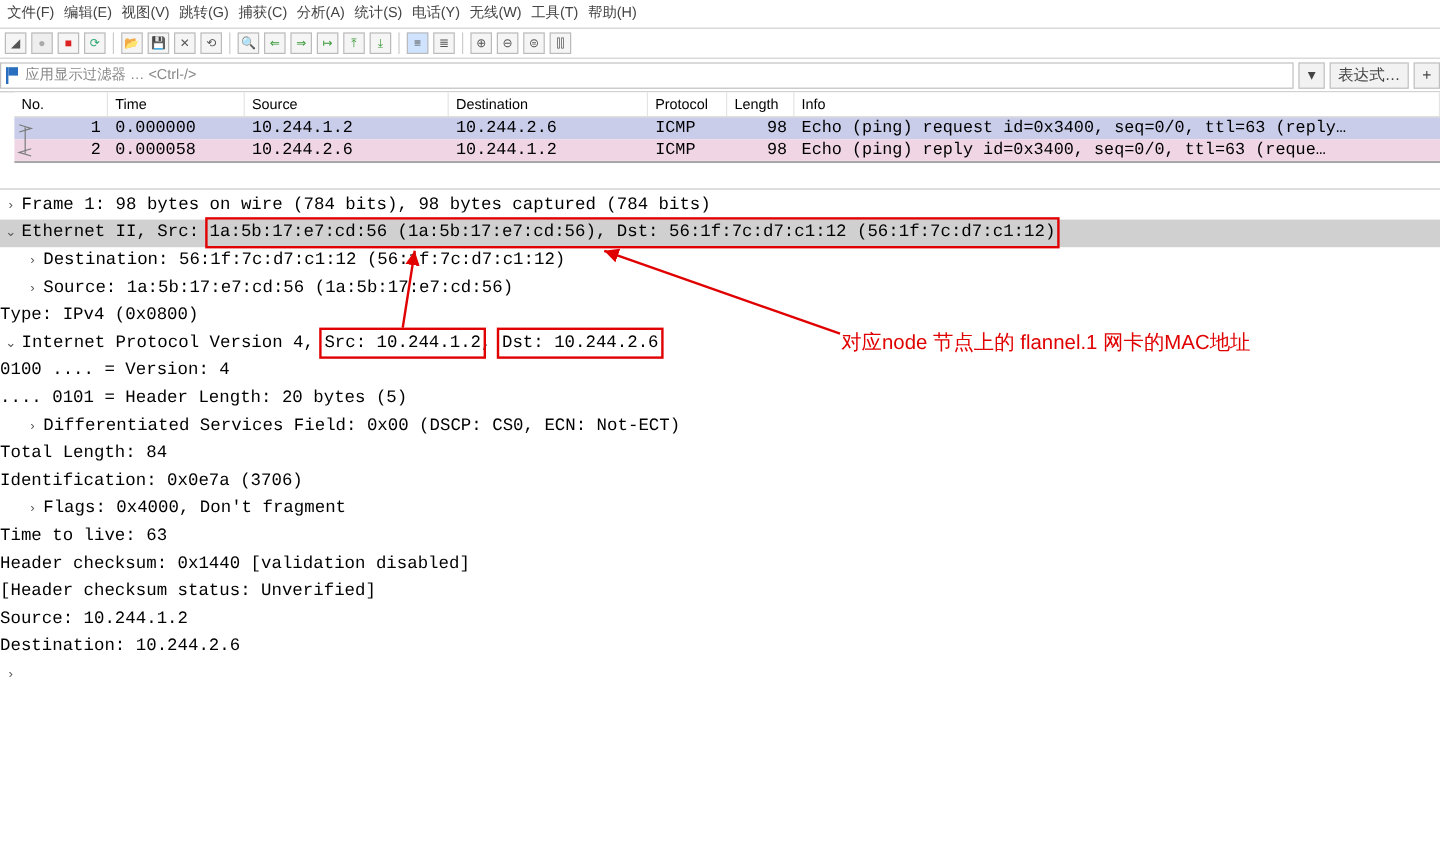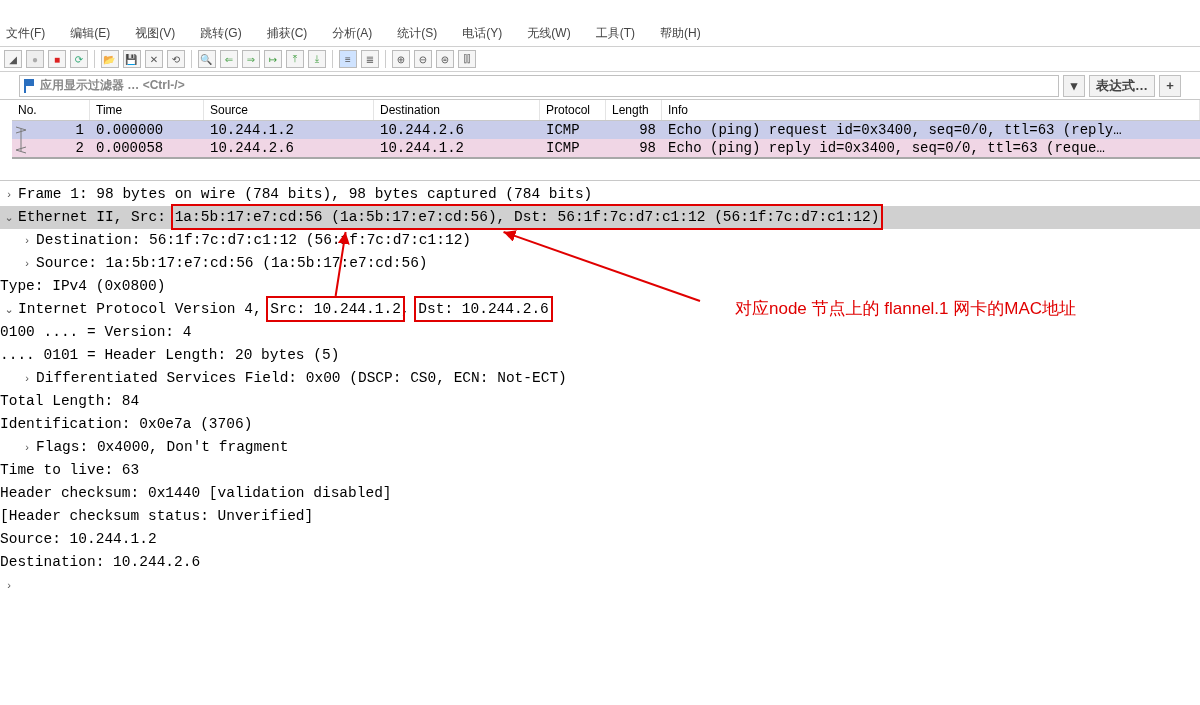--- a/index.html
+++ b/index.html
@@ -10,24 +10,23 @@
     color: #000;
     width: 1200px;
     height: 705px;
     overflow: hidden;
     position: relative;
   }
 
   
   .menubar {
     display: flex;
-    gap: 25px;
+    gap: 8px;
     padding: 2px 6px 4px 6px;
     color: #444;
-    margin-top: 23px;
   }
   .menubar span { cursor: default; }
 
   
   .toolbar {
     display: flex;
     align-items: center;
     gap: 4px;
     padding: 2px 4px;
     border-top: 1px solid #d0d0d0;
@@ -42,23 +41,22 @@
     font-size: 10px; color: #555;
   }
   .tsep { width:1px; height:18px; background:#ccc; margin:0 2px; }
 
   
   .filterbar {
     display: flex;
     align-items: center;
     height: 28px;
     border-bottom: 1px solid #c8c8c8;
-    padding: 0 19px;
+    padding: 0 0;
     gap: 4px;
-    font-weight: bold;
   }
   .filter-input {
     flex: 1;
     display:flex;
     align-items:center;
     border:1px solid #c0c0c0;
     height:22px;
     background:#fff;
     padding:0 4px;
     color:#888;
@@ -254,21 +252,21 @@
   <div class="drow ind2"><span>Source: 10.244.1.2</span></div>
   <div class="drow ind2"><span>Destination: 10.244.2.6</span></div>
 
   <div class="drow">
     <span class="tw">›</span>
   </div>
 
   <div id="box-eth" class="redbox" style="left: 170.641px; top: 23px; width: 712.828px; height: 26px;"></div>
   <div id="box-ipsrc" class="redbox" style="left: 266.344px; top: 115px; width: 138.531px; height: 26px;"></div>
   <div id="box-ipdst" class="redbox" style="left: 414.281px; top: 115px; width: 138.531px; height: 26px;"></div>
-  <div class="redtext" style="left:735px;top:116px">对应node 节点上的 flannel.1 网卡的MAC地址</div>
+  <div class="redtext" style="left:701px;top:116px">对应node 节点上的 flannel.1 网卡的MAC地址</div>
   <svg id="arrows" class="arrow" style="left:0;top:0" width="1200" height="200">
     <defs>
       <marker id="ah" markerWidth="8" markerHeight="8" refX="6" refY="3" orient="auto">
         <path d="M0,0 L6,3 L0,6 Z" fill="#e00000"></path>
       </marker>
     </defs>
     <line id="arr1" stroke="#e00000" stroke-width="2" marker-end="url(#ah)" x1="335.609375" y1="115" x2="345.609375" y2="51"></line>
     <line id="arr2" stroke="#e00000" stroke-width="2" marker-end="url(#ah)" x1="700" y1="120" x2="503.546875" y2="51"></line>
   </svg>
 </div>

